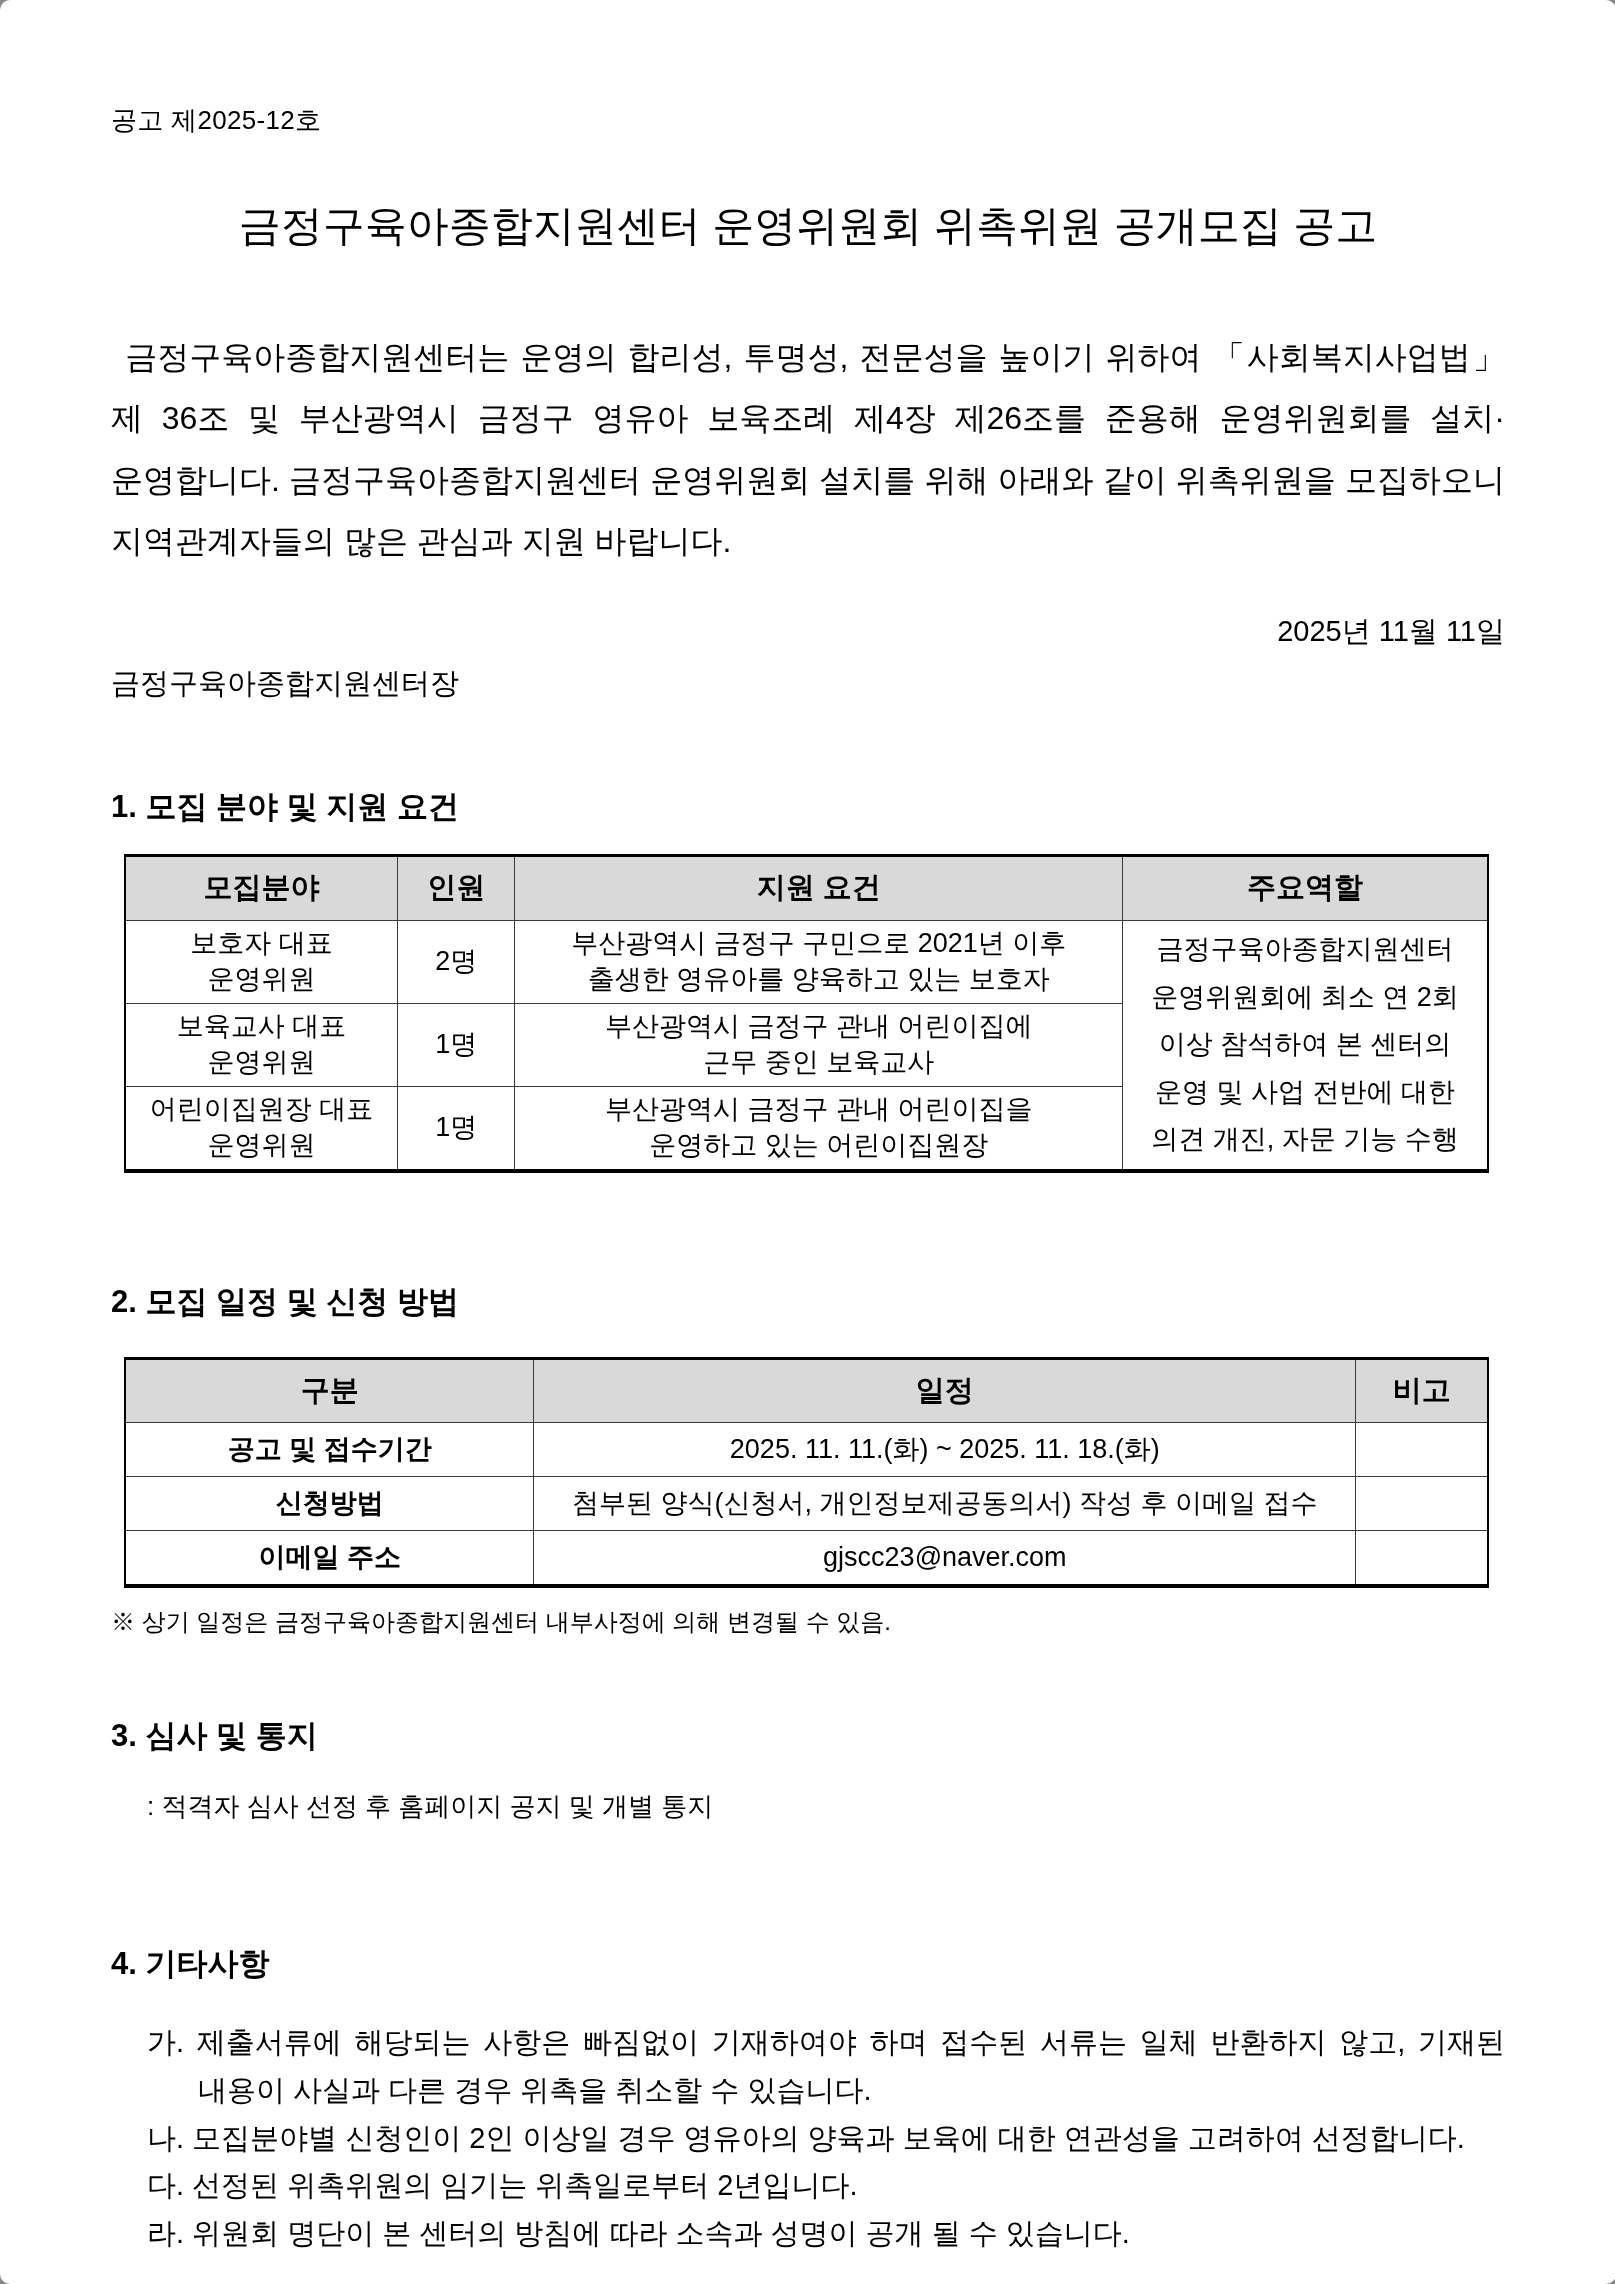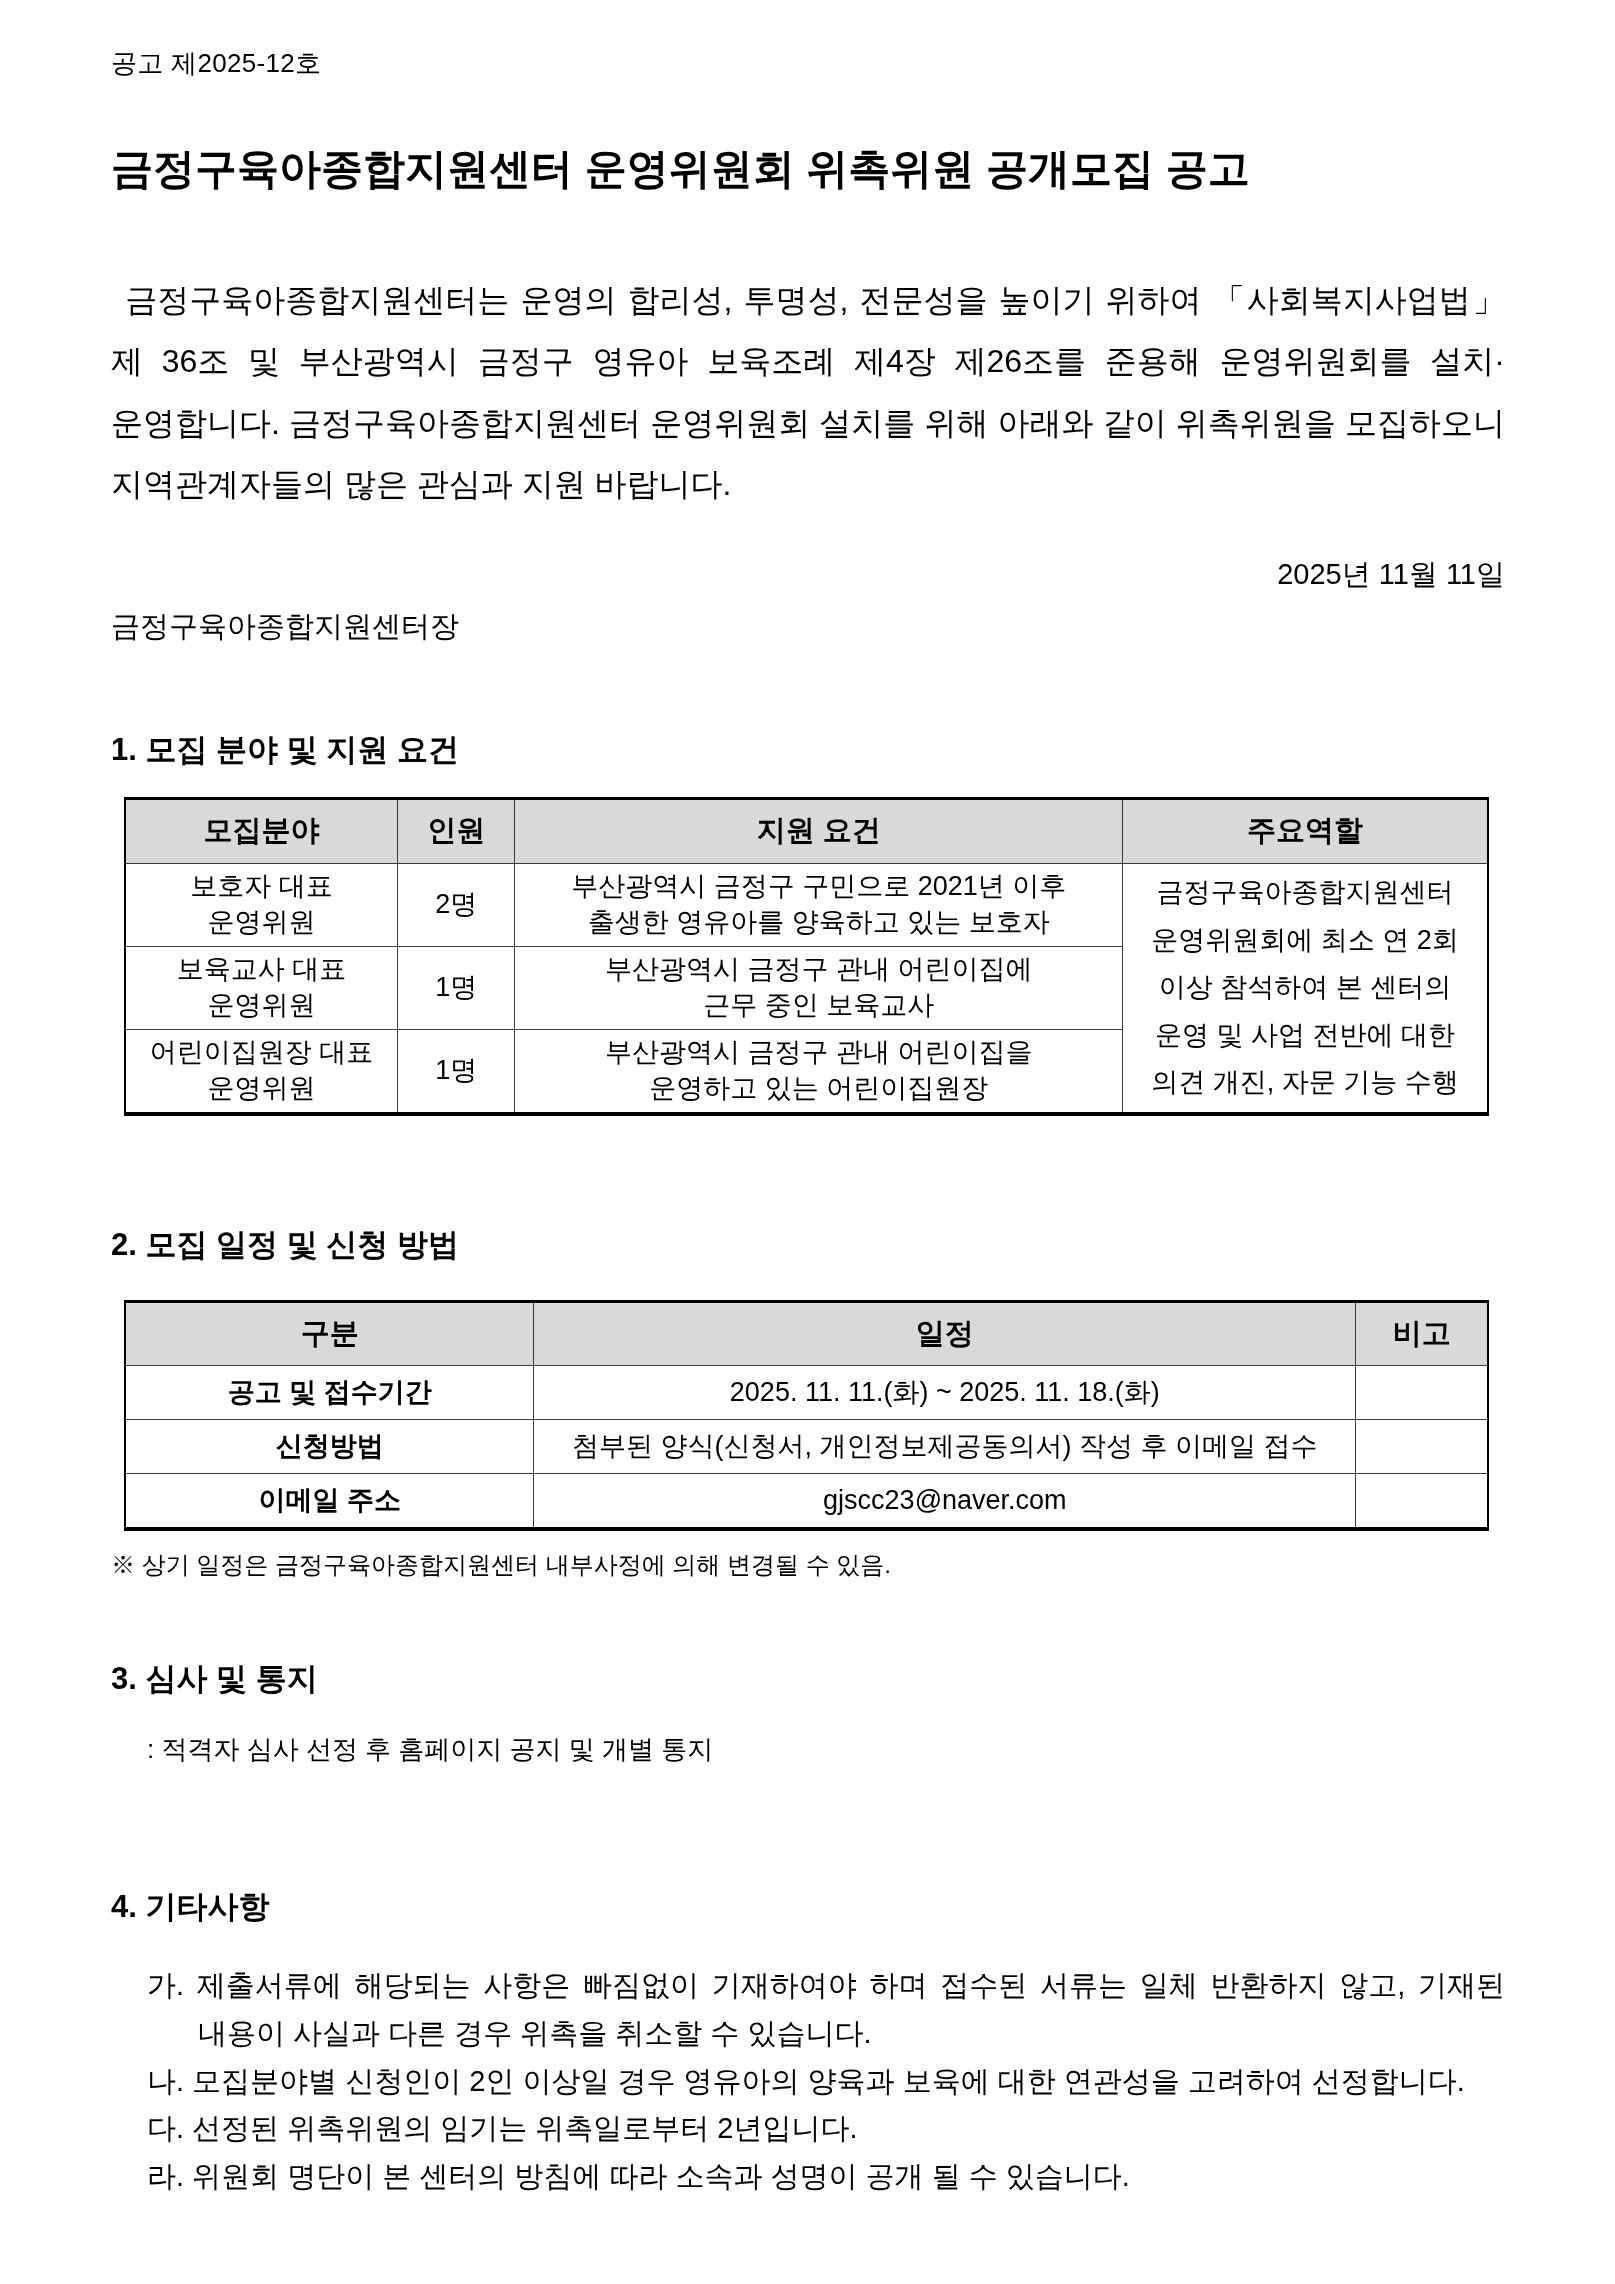--- a/index.html
+++ b/index.html
@@ -4,33 +4,34 @@
 <style>
   html, body { margin: 0; padding: 0; background: #888; }
   .page {
     position: relative;
     width: 1616px;
     height: 2284px;
     background: #ffffff;
     color: #000000;
     font-family: "Liberation Sans", sans-serif;
     box-sizing: border-box;
-    padding: 46px 111px 0 111px;
+    padding: 103px 111px 0 111px;
     overflow: hidden;
+    border-radius: 10px;
   }
   .doc-number {
     font-size: 26px;
     font-weight: 400;
     letter-spacing: 0.3px;
   }
   .doc-title {
     margin-top: 60px;
-    text-align: left;
+    text-align: center;
     font-size: 42px;
-    font-weight: 700;
+    font-weight: 400;
     letter-spacing: 0px;
     word-break: keep-all;
   }
   .intro {
     margin-top: 73px;
     font-size: 32px;
     line-height: 1.92;
     text-align: justify;
     word-break: keep-all;
     text-indent: 14.3px;

